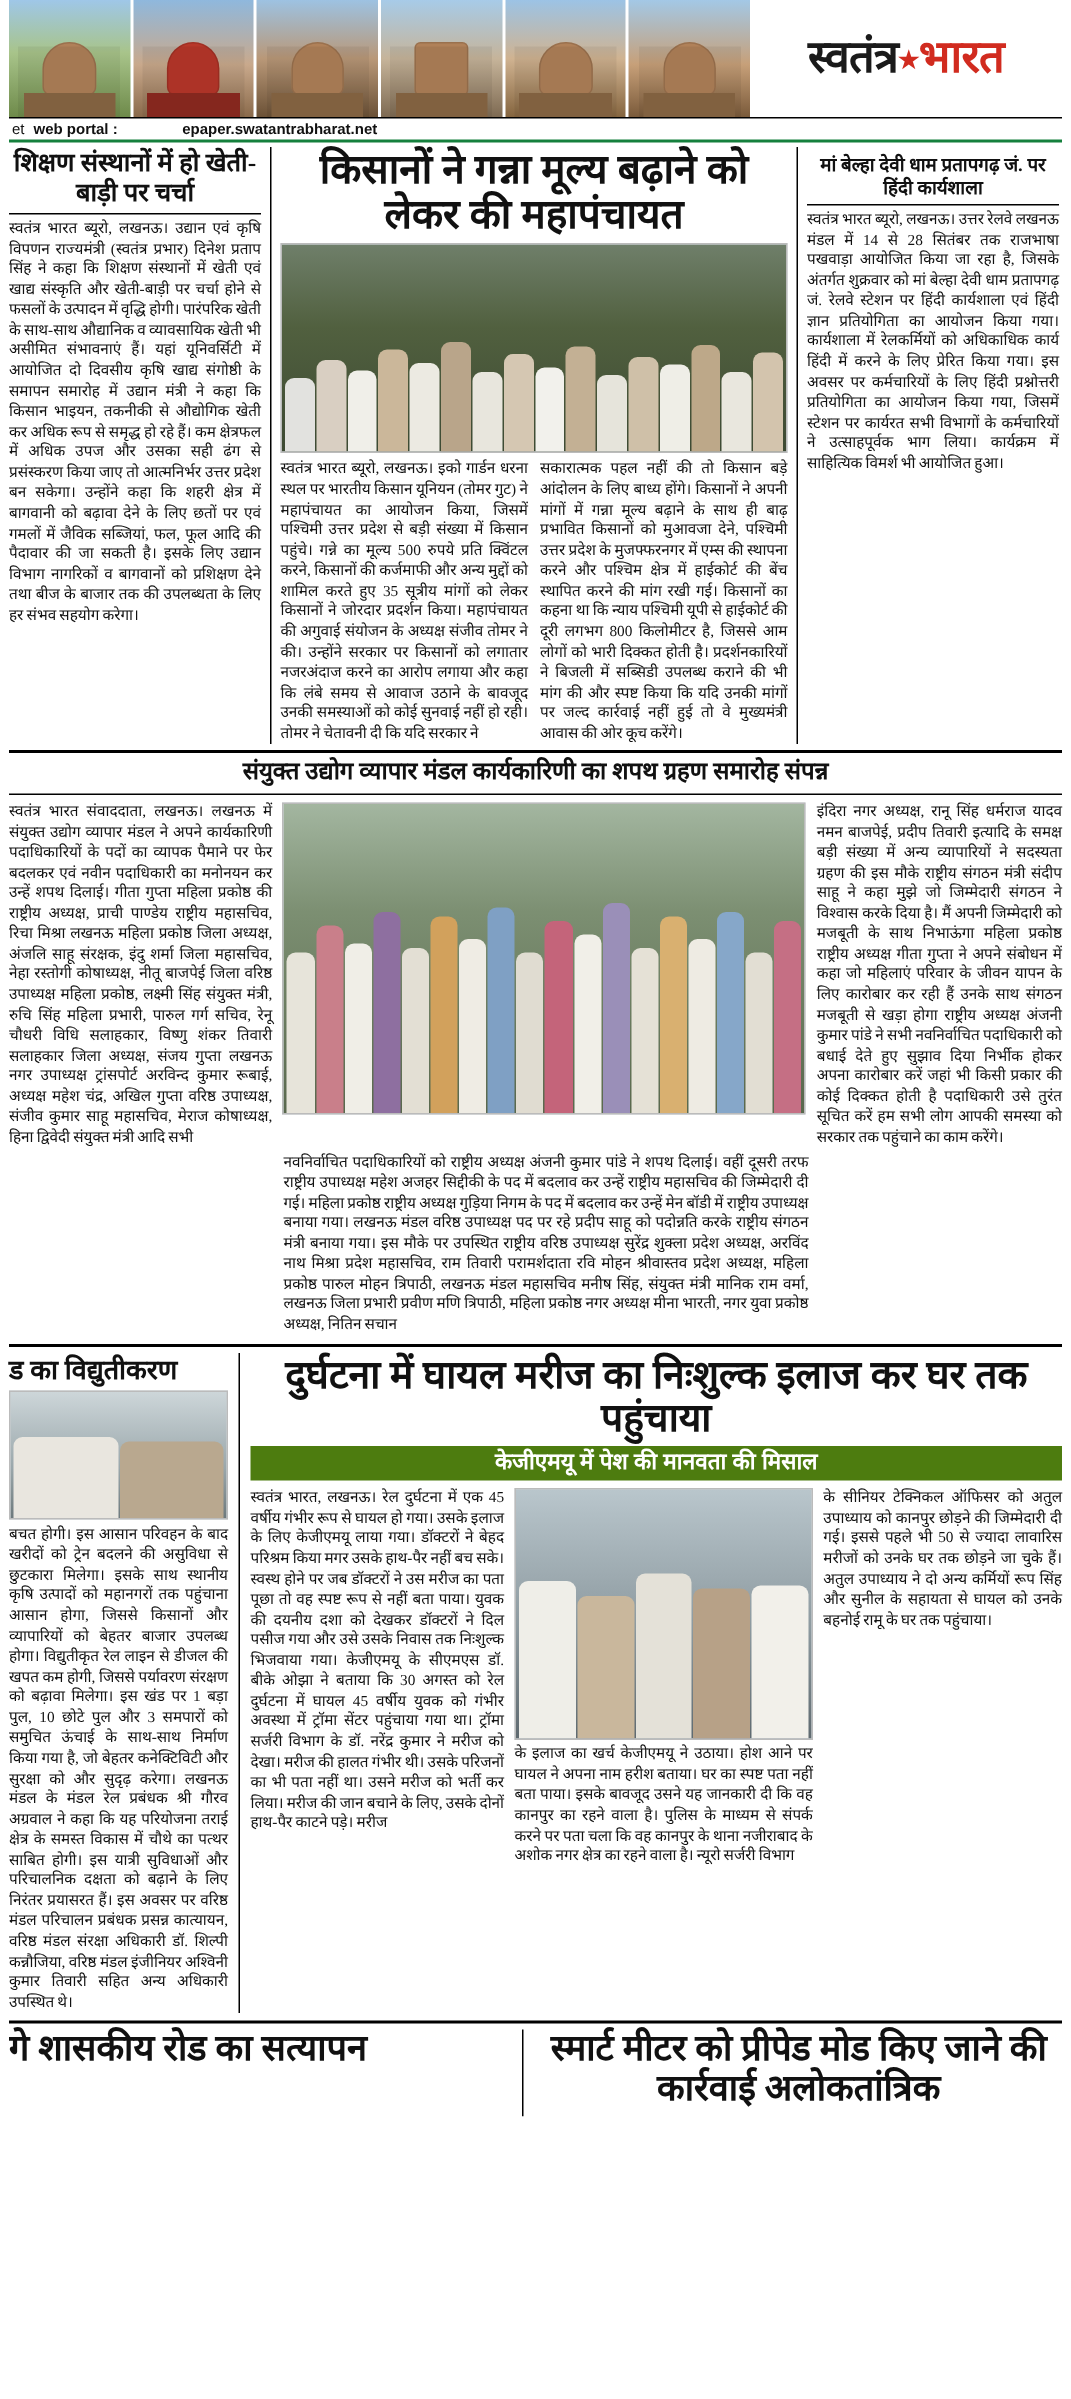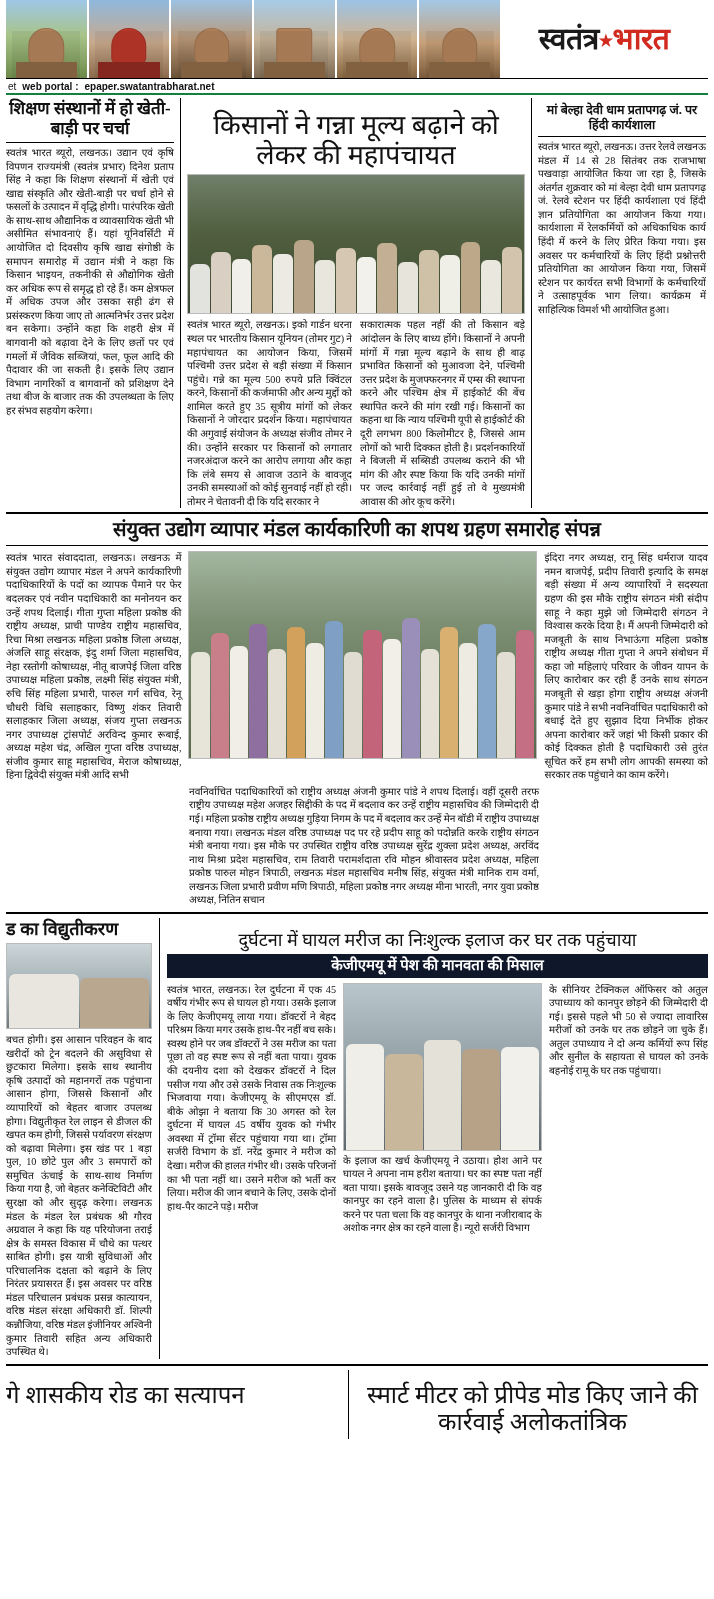--- a/index.html
+++ b/index.html
@@ -51,42 +51,42 @@
   .mh-title .logo .bh { color: #d12b1f; }
   .mh-title .star { color:#d12b1f; font-size: 16px; vertical-align: 3px; }
 
   
   .portal-strip {
     border-top: 1px solid #000; border-bottom: 2px solid #15803d;
     height: 17px; display: flex; align-items: center; gap: 6px;
     font-size: 10px; padding: 0 2px; font-family: "Liberation Sans", sans-serif;
   }
   .portal-strip .lbl { font-weight: bold; }
-  .portal-strip .url { font-weight: bold; }
+  .portal-strip .url { font-weight: bold; margin-left: 37px; }
 
   
   .rule { border-top: 2px solid #000; }
   .thinrule { border-top: 1px solid #000; }
 
   
   .sec1 { display: flex; gap: 6px; padding-top: 3px; }
   .col-a { width: 168px; }
   .col-b { width: 345px; }
   .col-c { width: 175px; }
   .vdiv { border-left: 1px solid #000; }
 
   .hl-sm {
     font-family: "Liberation Serif", serif;
     font-weight: bold; line-height: 1.18; font-size: 17px; text-align: center;
     margin: 1px 0 3px;
   }
   .hl-xl {
     font-family: "Liberation Serif", serif;
-    font-weight: normal; line-height: 1.12; font-size: 27px; text-align: center;
-    margin: 12px 0 4px;
+    font-weight: bold; line-height: 1.12; font-size: 27px; text-align: center;
+    margin: 0 0 4px;
   }
   .hl-tiny {
     font-family: "Liberation Serif", serif;
     font-weight: bold; line-height: 1.2; font-size: 12.5px; text-align: center;
     margin: 5px 0 3px;
   }
   .body-txt {
     font-family: "Liberation Serif", serif;
     font-size: 10.2px; line-height: 1.33; text-align: justify;
     hyphens: auto; word-spacing: -0.4px;
@@ -101,33 +101,33 @@
     position:absolute; left:0; right:0; bottom:0; height:62%;
     display:flex; align-items:flex-end; gap:1px; padding:0 2px;
   }
   .crowd i {
     display:block; flex:1; border-radius:6px 6px 0 0;
   }
 
   
   .banner2 {
     font-family: "Liberation Serif", serif; font-weight: bold;
-    font-size: 20px; text-align: center; padding: 4px 0 5px; line-height: 1.1;
+    font-size: 16px; text-align: center; padding: 4px 0 5px; line-height: 1.1;
   }
   .sec2 { display: flex; gap: 7px; }
   .s2-a { width: 176px; }
   .s2-b { width: 350px; }
   .s2-c { width: 164px; }
 
   
   .sec3 { display:flex; gap:7px; }
   .s3-a { width: 150px; }
   .s3-b { width: 549px; }
   .kicker {
-    background: #0f172a; color: #fff; font-family: Liberation Serif, serif;
+    background: #4d7c0f; color: #fff; font-family: Liberation Sans, sans-serif;
     font-weight: bold; font-size: 15px; text-align: center;
     padding: 3px 0 4px; margin: 3px 0 5px; line-height:1.1;
   }
 
   
   .bottom { display:flex; gap: 10px; padding-top: 4px; }
   .b-a { width: 330px; }
   .b-b { width: 360px; }
   .partial { overflow: hidden; justify-content: space-between; }
 </style>
@@ -264,21 +264,21 @@
         <div class="sky" style="background:linear-gradient(180deg,#cdd6d9 0%,#9aa7ab 60%,#6e7a7d 100%)"></div>
         <div class="crowd" style="height:70%">
             <i style="height:92%;background:#e9e6df"></i>
             <i style="height:86%;background:#b9a88f"></i>
           </div>
       </div>
       <div class="body-txt">बचत होगी। इस आसान परिवहन के बाद खरीदों को ट्रेन बदलने की असुविधा से छुटकारा मिलेगा। इसके साथ स्थानीय कृषि उत्पादों को महानगरों तक पहुंचाना आसान होगा, जिससे किसानों और व्यापारियों को बेहतर बाजार उपलब्ध होगा। विद्युतीकृत रेल लाइन से डीजल की खपत कम होगी, जिससे पर्यावरण संरक्षण को बढ़ावा मिलेगा। इस खंड पर 1 बड़ा पुल, 10 छोटे पुल और 3 समपारों को समुचित ऊंचाई के साथ-साथ निर्माण किया गया है, जो बेहतर कनेक्टिविटी और सुरक्षा को और सुदृढ़ करेगा। लखनऊ मंडल के मंडल रेल प्रबंधक श्री गौरव अग्रवाल ने कहा कि यह परियोजना तराई क्षेत्र के समस्त विकास में चौथे का पत्थर साबित होगी। इस यात्री सुविधाओं और परिचालनिक दक्षता को बढ़ाने के लिए निरंतर प्रयासरत हैं। इस अवसर पर वरिष्ठ मंडल परिचालन प्रबंधक प्रसन्न कात्यायन, वरिष्ठ मंडल संरक्षा अधिकारी डॉ. शिल्पी कन्नौजिया, वरिष्ठ मंडल इंजीनियर अश्विनी कुमार तिवारी सहित अन्य अधिकारी उपस्थित थे।</div>
     </div>
 
     <div class="s3-b vdiv" style="padding-left:7px">
-      <div class="hl-xl" style="font-size:18px">दुर्घटना में घायल मरीज का निःशुल्क इलाज कर घर तक पहुंचाया</div>
+      <div class="hl-xl" style="font-size:26px">दुर्घटना में घायल मरीज का निःशुल्क इलाज कर घर तक पहुंचाया</div>
       <div class="kicker">केजीएमयू में पेश की मानवता की मिसाल</div>
       <div style="display:flex;gap:7px">
         <div style="width:170px" class="body-txt">स्वतंत्र भारत, लखनऊ। रेल दुर्घटना में एक 45 वर्षीय गंभीर रूप से घायल हो गया। उसके इलाज के लिए केजीएमयू लाया गया। डॉक्टरों ने बेहद परिश्रम किया मगर उसके हाथ-पैर नहीं बच सके। स्वस्थ होने पर जब डॉक्टरों ने उस मरीज का पता पूछा तो वह स्पष्ट रूप से नहीं बता पाया। युवक की दयनीय दशा को देखकर डॉक्टरों ने दिल पसीज गया और उसे उसके निवास तक निःशुल्क भिजवाया गया। केजीएमयू के सीएमएस डॉ. बीके ओझा ने बताया कि 30 अगस्त को रेल दुर्घटना में घायल 45 वर्षीय युवक को गंभीर अवस्था में ट्रॉमा सेंटर पहुंचाया गया था। ट्रॉमा सर्जरी विभाग के डॉ. नरेंद्र कुमार ने मरीज को देखा। मरीज की हालत गंभीर थी। उसके परिजनों का भी पता नहीं था। उसने मरीज को भर्ती कर लिया। मरीज की जान बचाने के लिए, उसके दोनों हाथ-पैर काटने पड़े। मरीज</div>
         <div style="width:200px">
           <div class="photo" style="height:168px">
             <div class="sky" style="background:linear-gradient(180deg,#b9c6cc 0%,#8d9aa0 55%,#5f6a70 100%)"></div>
             <div class="crowd" style="height:72%">
               <i style="height:88%;background:#efeee8"></i>
                 <i style="height:80%;background:#c9b79c"></i>
               <i style="height:92%;background:#e4e1d8"></i>

